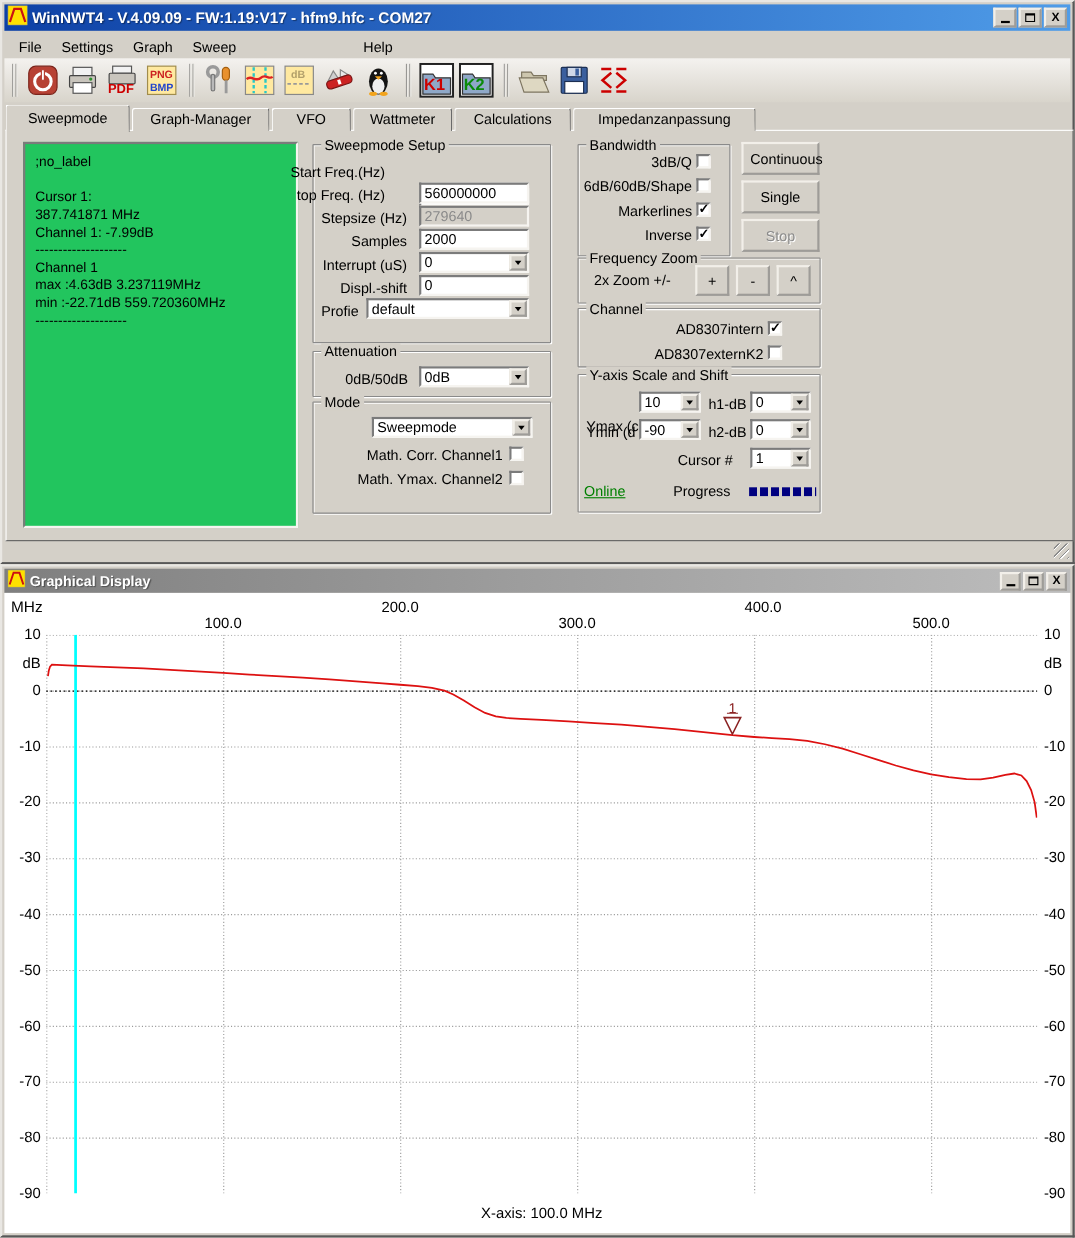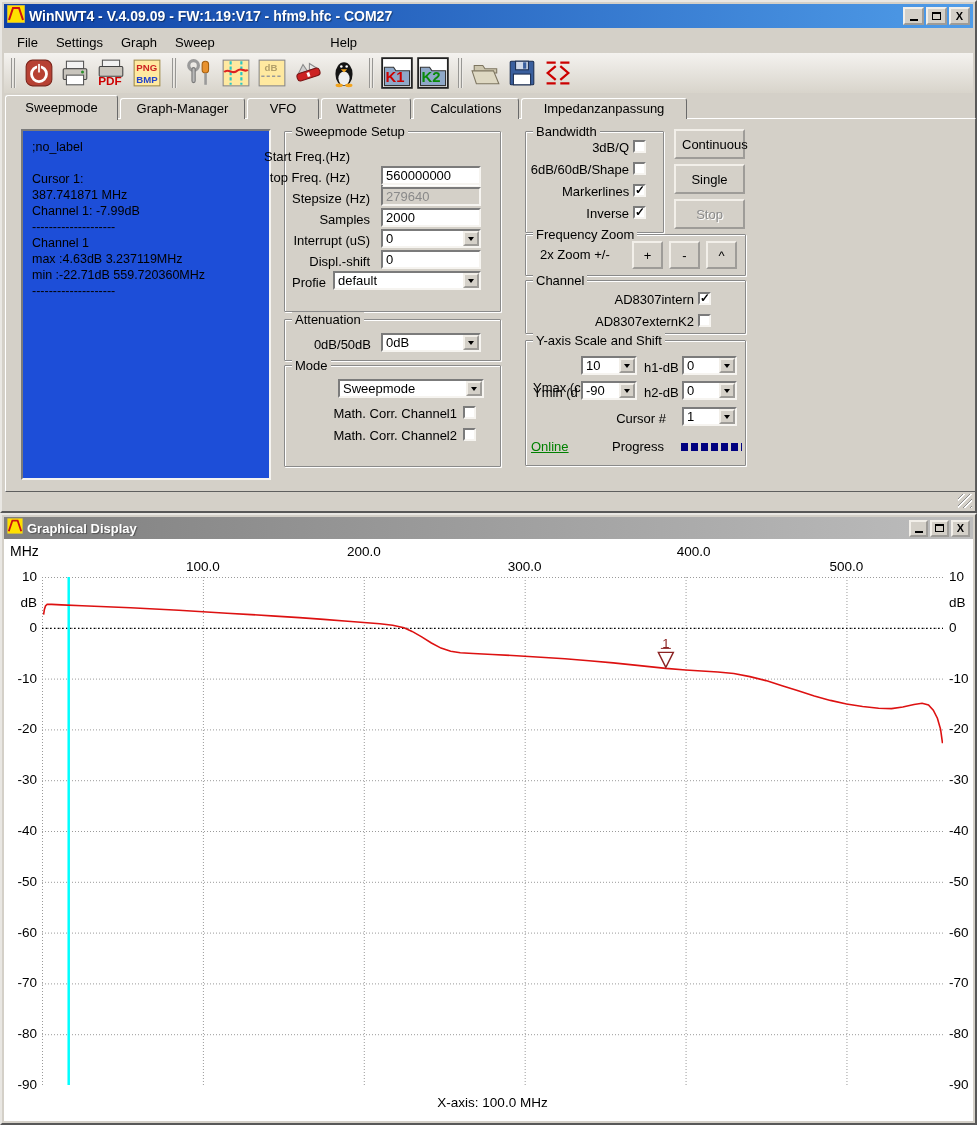--- a/index.html
+++ b/index.html
@@ -64,21 +64,21 @@
   .cb{position:absolute;width:13px;height:13px;background:#fff;border:2px solid;
     border-color:#7b7b7b #f6f4f0 #f6f4f0 #7b7b7b;}
   .cb.on::after{content:"✓";position:absolute;left:0px;top:-3px;font-size:12px;
     font-weight:bold;color:#000;}
   .pbtn{position:absolute;background:#d4d0c8;border:2px outset #f2efe9;
     font-family:"Liberation Sans",sans-serif;font-size:13px;color:#000;}
   .pbtn.dis{color:#8b8b8b;text-shadow:1px 1px 0 #fff;}
   .online{color:#008000;font-size:13px;}
   .pbar{position:absolute;width:61px;height:8px;
     background:repeating-linear-gradient(90deg,#000080 0 7px,rgba(0,0,0,0) 7px 10px);}
-  .infobox{position:absolute;left:15px;top:10px;width:250px;height:351px;background:#1d4ed8;
+  .infobox{position:absolute;left:15px;top:10px;width:250px;height:351px;background:#22c55e;
     border:2px solid;border-color:#7b7b7b #f6f4f0 #f6f4f0 #7b7b7b;
     font-size:12.5px;line-height:16px;padding:8px 9px;white-space:pre;overflow:hidden;}
   .statusbar{position:absolute;left:2px;right:2px;bottom:2px;height:18px;}
   .grip{position:absolute;right:1px;bottom:1px;width:14px;height:14px;
     background:repeating-linear-gradient(135deg,rgba(0,0,0,0) 0 3px,#8c8c8c 3px 4px,#fff 4px 5px);}
   
   #graph-content{position:absolute;left:2px;right:2px;top:24px;bottom:2px;
     background:#fff;overflow:hidden;}
   .xunit{position:absolute;left:6px;top:4px;font-size:14px;}
   .xlab,.ylab{position:absolute;font-size:13.5px;white-space:nowrap;}
@@ -303,21 +303,21 @@
       <span class="lg">Mode</span>
     </div>
     <div class="combo" style="left:332px;top:260px;width:146px;">
       <span class="cv">Sweepmode</span>
       <span class="cbtn">
           <span class="car"></span>
         </span>
     </div>
     <div class="lbl r" style="left:310px;top:287px;width:141px;">Math. Corr. Channel1</div>
     <span class="cb" style="left:457px;top:287px;"></span>
-    <div class="lbl r" style="left:310px;top:309px;width:141px;">Math. Corr. Channel2</div>
+    <div class="lbl r" style="left:310px;top:309px;width:141px;">Math. Ymax. Channel2</div>
     <span class="cb" style="left:457px;top:309px;"></span>
 
     <div class="gb" style="left:519px;top:12px;width:139px;height:102px;">
       <span class="lg">Bandwidth</span>
     </div>
     <div class="lbl r" style="left:520px;top:21px;width:103px;overflow:hidden;direction:rtl;">3dB/Q</div>
     <span class="cb" style="left:627px;top:21px;"></span>
     <div class="lbl r" style="left:520px;top:43px;width:103px;overflow:hidden;direction:rtl;">6dB/60dB/Shape</div>
     <span class="cb" style="left:627px;top:43px;"></span>
     <div class="lbl r" style="left:520px;top:65px;width:103px;padding-left:36px;">Markerlines</div>

